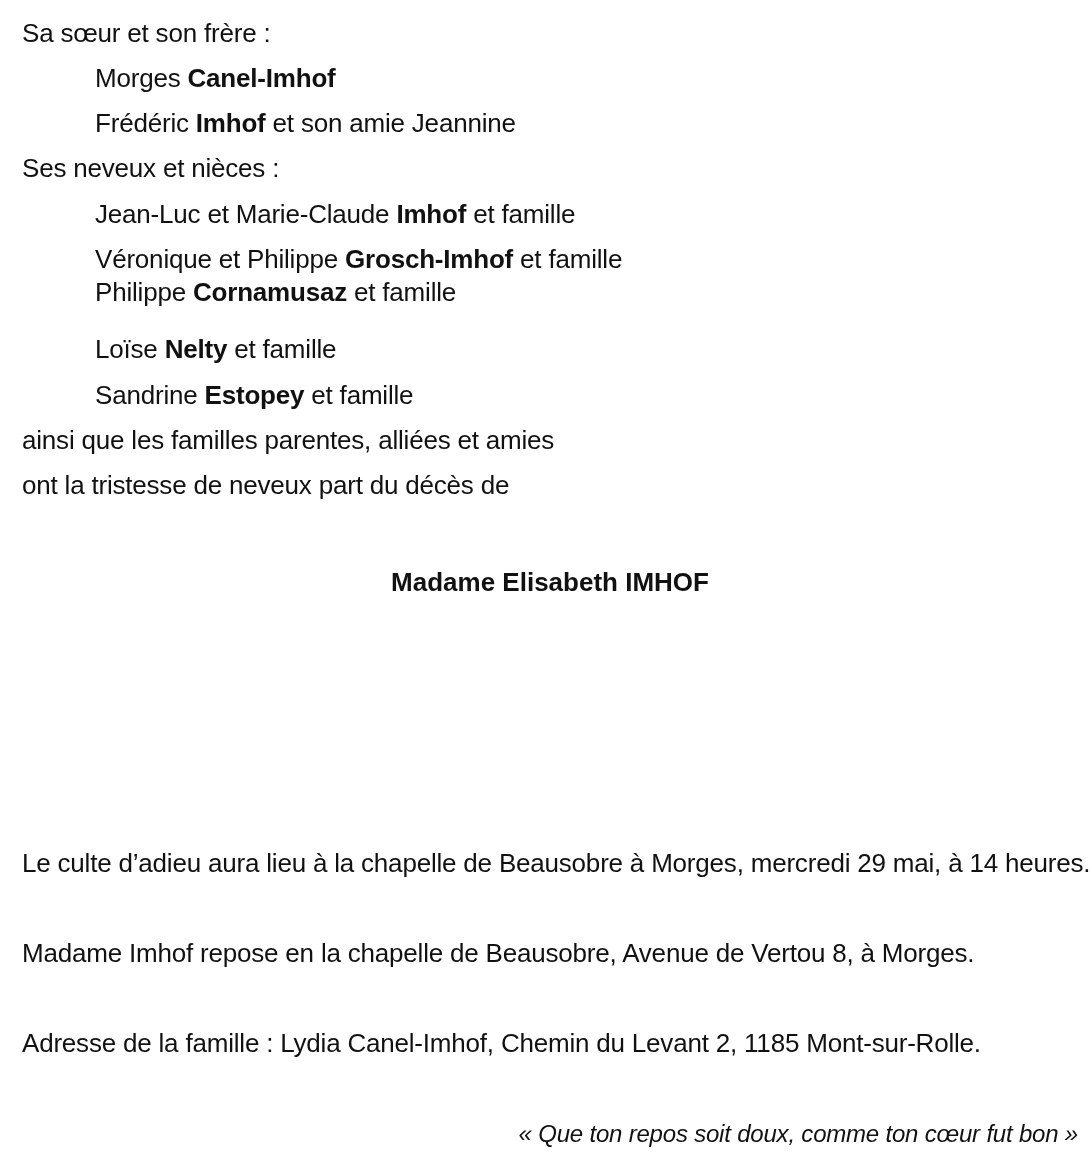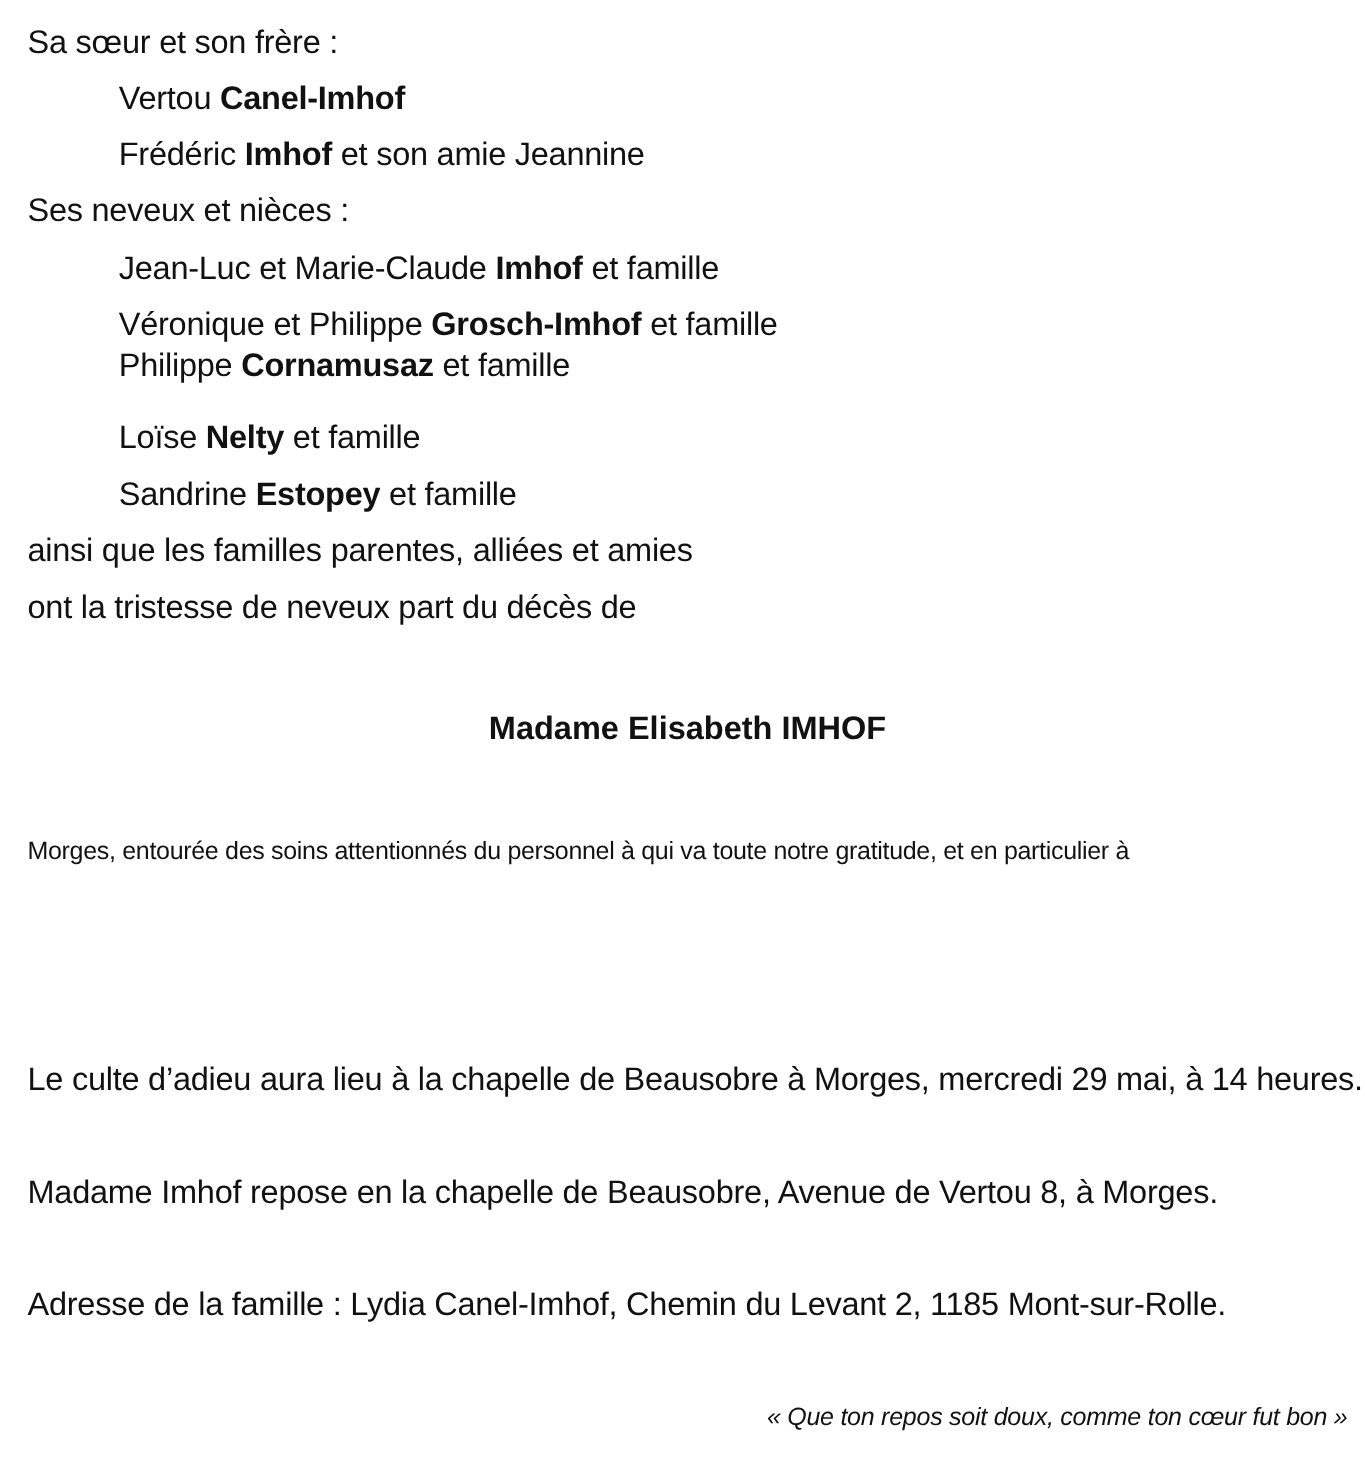--- a/index.html
+++ b/index.html
@@ -18,33 +18,33 @@
       position: absolute; left: 0; width: 1100px; text-align: center;
       top: 565px; font-size: 26px; line-height: 34px; font-weight: bold;
     }
     .para {
       position: absolute; left: 22px; width: 1030px; font-size: 20px;
       line-height: 45px; letter-spacing: -0.25px; text-align: justify;
     }
     .para-line { display: block; white-space: nowrap; }
     sup { font-size: 12px; vertical-align: 8px; line-height: 0; }
     .quote {
-      position: absolute; right: 14px; top: 1120px; font-size: 20px;
+      position: absolute; right: 14px; top: 1120px; font-size: 24px;
       line-height: 28px; font-style: italic; white-space: nowrap; letter-spacing: -0.2px;
     }
   </style>
 </head>
 <body>
 
 <div>
 
   <div class="line" style="top:19px">Sa sœur et son frère :</div>
 
   <div class="line indent" style="top:64px">
-    <span>Vertou</span>
+    <span>Morges</span>
     <b>Canel-Imhof</b>
   </div>
   <div class="line indent" style="top:109px">
     <span>Frédéric</span>
     <b>Imhof</b>
     <span>et son amie Jeannine</span>
   </div>
 
   <div class="line" style="top:154px">Ses neveux et nièces :</div>
 
@@ -73,21 +73,20 @@
     <b>Estopey</b>
     <span>et famille</span>
   </div>
 
   <div class="line" style="top:426px">ainsi que les familles parentes, alliées et amies</div>
   <div class="line" style="top:471px">ont la tristesse de neveux part du décès de</div>
 
   <div class="title">Madame Elisabeth IMHOF</div>
 
   <div class="para" style="top:659px">
-    <span class="para-line">Morges, entourée des soins attentionnés du personnel à qui va toute notre gratitude, et en particulier à</span>
   </div>
 
   <div class="line" style="top:849px">Le culte d’adieu aura lieu à la chapelle de Beausobre à Morges, mercredi 29 mai, à 14 heures.</div>
   <div class="line" style="top:939px">Madame Imhof repose en la chapelle de Beausobre, Avenue de Vertou 8, à Morges.</div>
   <div class="line" style="top:1029px">Adresse de la famille : Lydia Canel-Imhof, Chemin du Levant 2, 1185 Mont-sur-Rolle.</div>
 
   <div class="quote">« Que ton repos soit doux, comme ton cœur fut bon »</div>
 </div>
 
 </body></html>

